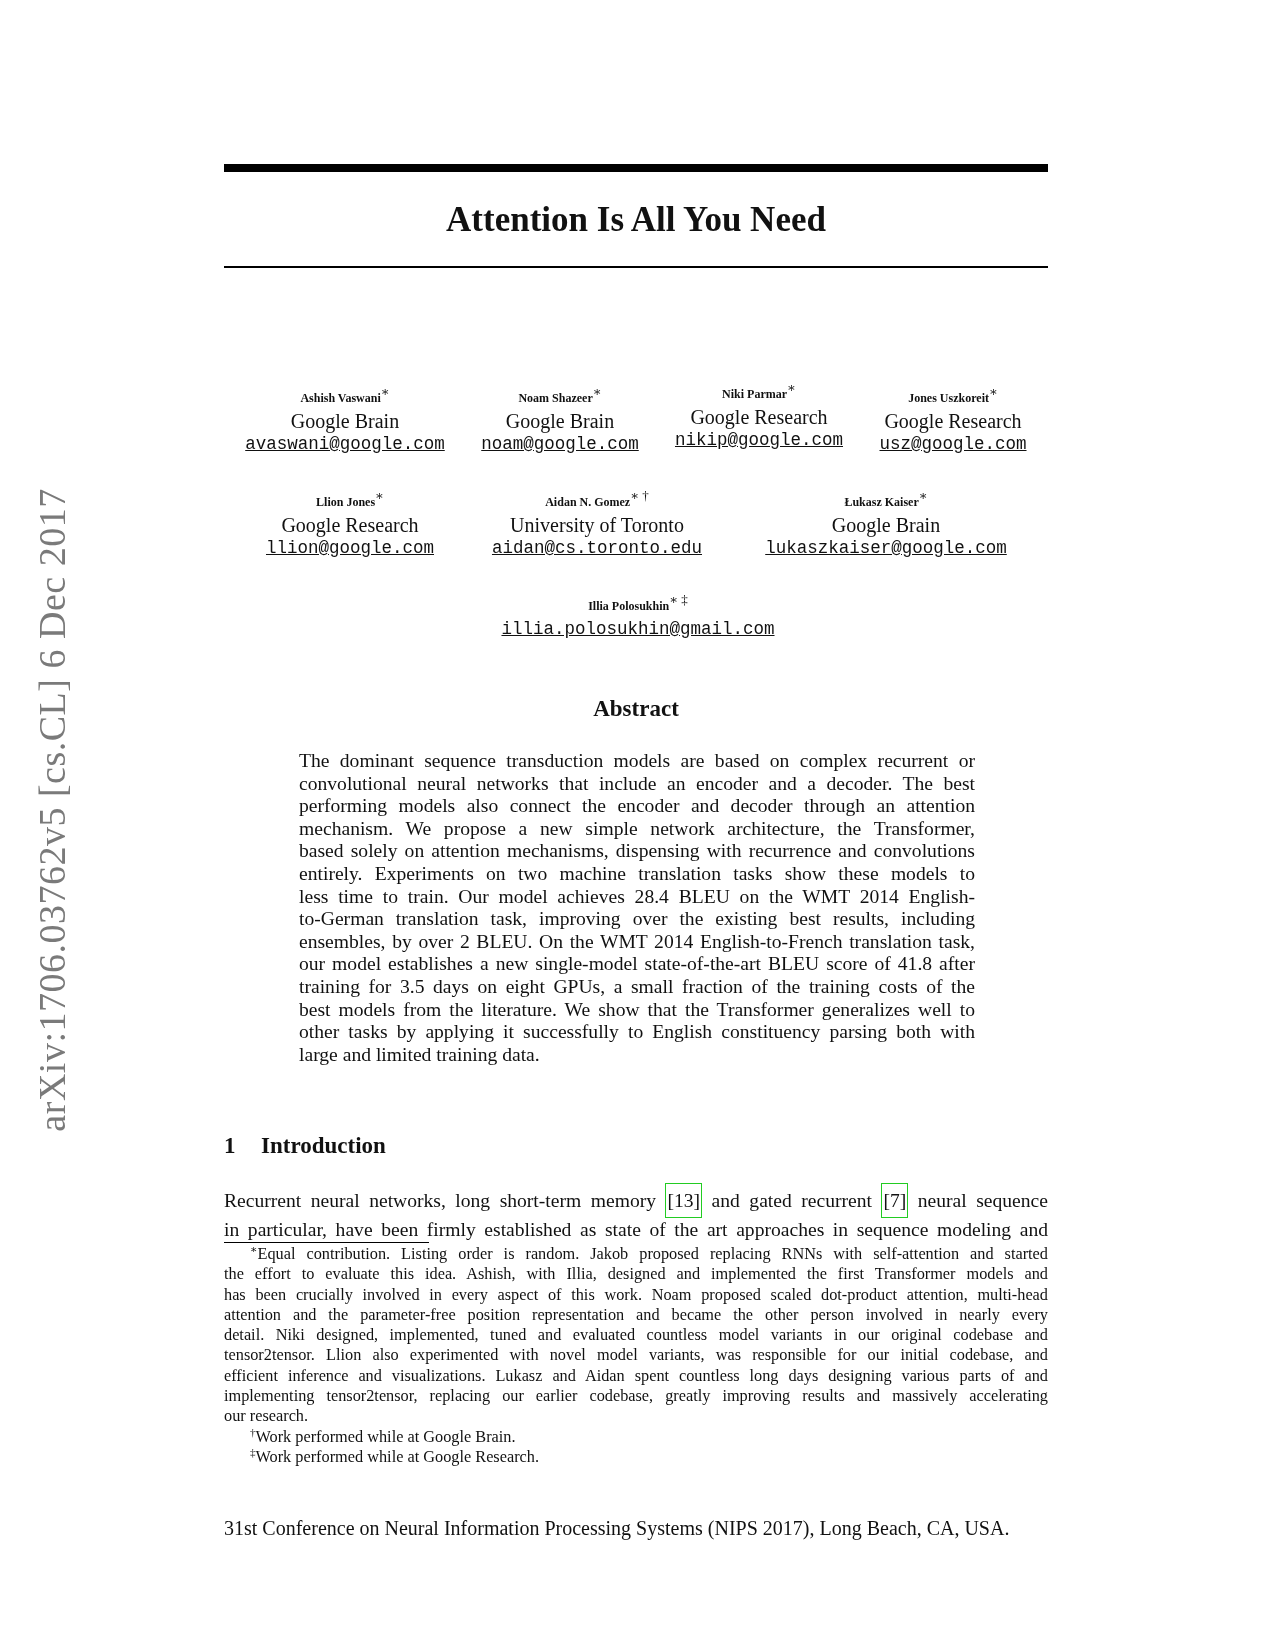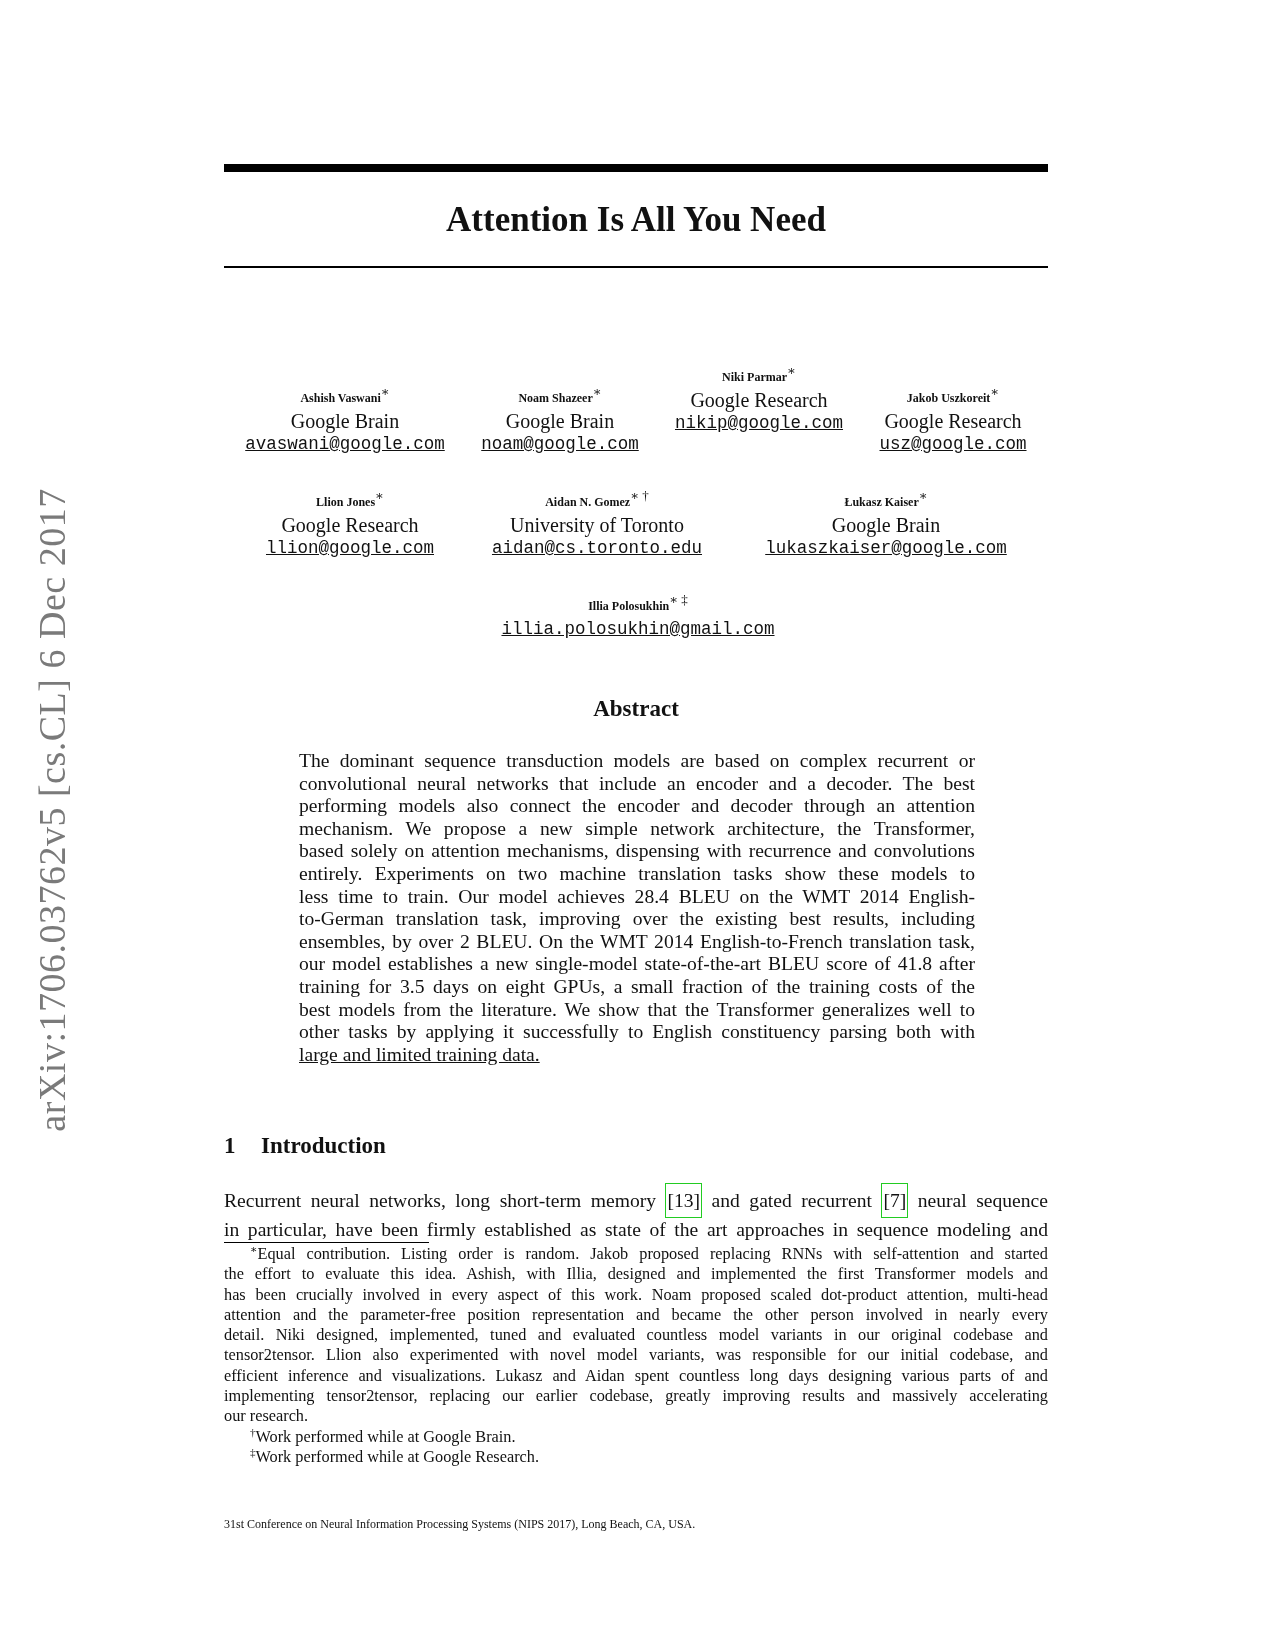--- a/index.html
+++ b/index.html
@@ -21,37 +21,37 @@
   .author .name { font-weight: bold; font-size: 12px; }
   .author .sup { font-weight: normal; font-size: 13px; vertical-align: super; line-height: 0; }
   .author .aff { font-size: 20px; }
   .author .email { font-family: "Liberation Mono", "DejaVu Sans Mono", monospace; font-size: 17.5px; text-decoration: underline; }
 
   .abstract-heading { position: absolute; left: 224px; width: 824px; top: 696px; text-align: center;
                       font-weight: bold; font-size: 23px; }
   .abstract-body { position: absolute; left: 299px; width: 676px; top: 750px;
                    font-size: 19.6px; line-height: 22.6px; text-align: justify; }
   .abstract-body .ln { display: block; text-align: justify; text-align-last: justify; white-space: nowrap; }
-  .abstract-body .ln.last { text-align-last: left; text-decoration: underline; }
+  .abstract-body .ln.last { text-align-last: left; }
 
   .section-heading { position: absolute; left: 224px; top: 1133px; font-weight: bold; font-size: 23px; }
   .section-heading .num { display: inline-block; width: 37px; }
 
   .intro { position: absolute; left: 224px; width: 824px; top: 1183px; font-size: 19.6px; line-height: 23px; }
   .intro .ln { display: block; text-align: justify; text-align-last: justify; white-space: nowrap; }
   .cite { display: inline-block; border: 1.5px solid #22cc22; padding: 8px 1px; line-height: 17px; }
 
   .fn-rule { position: absolute; left: 224px; top: 1242px; width: 205px; height: 1px; background: #000; }
   .footnotes { position: absolute; left: 224px; width: 824px; top: 1244px; font-size: 16.3px; line-height: 20.3px; }
   .footnotes .ln { display: block; text-align: justify; text-align-last: justify; white-space: nowrap; }
   .footnotes .ln.last { text-align-last: left; }
   .footnotes .indent { padding-left: 26px; }
   .fn-sup { font-size: 11px; vertical-align: super; line-height: 0; }
 
-  .conference { position: absolute; left: 224px; top: 1517px; font-size: 12px; }
+  .conference { position: absolute; left: 224px; top: 1517px; font-size: 20px; }
 </style>
 </head>
 <body>
 
 <div class="page">
 
   <div class="arxiv-stamp">arXiv:1706.03762v5  [cs.CL]  6 Dec 2017</div>
 
   <div class="rule-thick"></div>
   <div class="title">Attention Is All You Need</div>
@@ -60,27 +60,27 @@
   <div class="author" style="left:345px; top:385px;">
     <div><span class="name">Ashish Vaswani</span><span class="sup">∗</span></div>
     <div class="aff">Google Brain</div>
     <div class="email">avaswani@google.com</div>
   </div>
   <div class="author" style="left:560px; top:385px;">
     <div><span class="name">Noam Shazeer</span><span class="sup">∗</span></div>
     <div class="aff">Google Brain</div>
     <div class="email">noam@google.com</div>
   </div>
-  <div class="author" style="left:759px; top:364px;">
+  <div class="author" style="left:759px; top:381px;">
     <div><span class="name">Niki Parmar</span><span class="sup">∗</span></div>
     <div class="aff">Google Research</div>
     <div class="email">nikip@google.com</div>
   </div>
   <div class="author" style="left:953px; top:385px;">
-    <div><span class="name">Jakob Uszkoreit</span><span class="sup">∗</span></div>
+    <div><span class="name">Jones Uszkoreit</span><span class="sup">∗</span></div>
     <div class="aff">Google Research</div>
     <div class="email">usz@google.com</div>
   </div>
 
   <div class="author" style="left:350px; top:489px;">
     <div><span class="name">Llion Jones</span><span class="sup">∗</span></div>
     <div class="aff">Google Research</div>
     <div class="email">llion@google.com</div>
   </div>
   <div class="author" style="left:597px; top:489px;">

